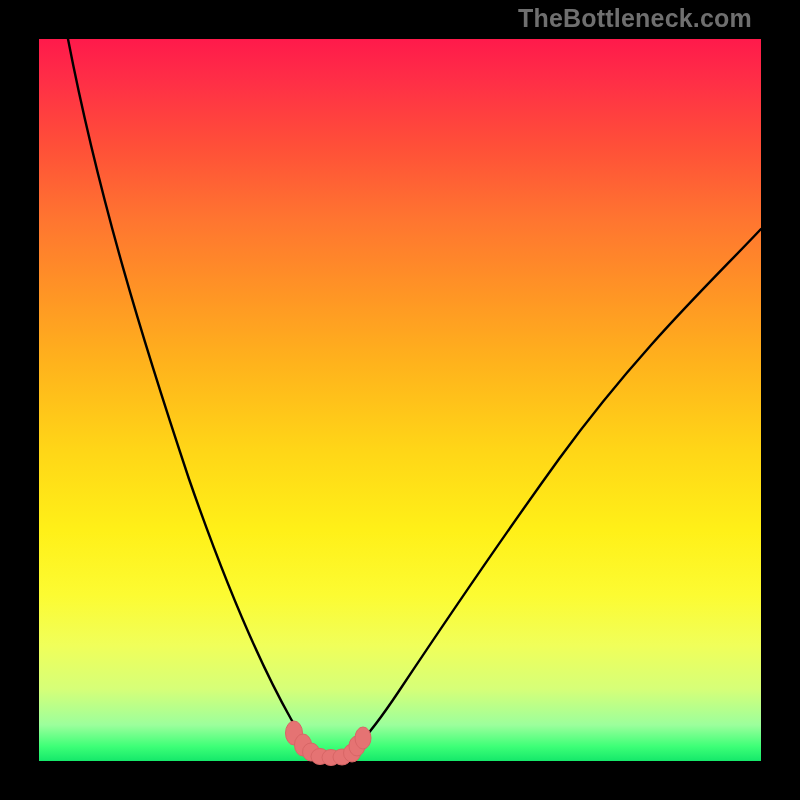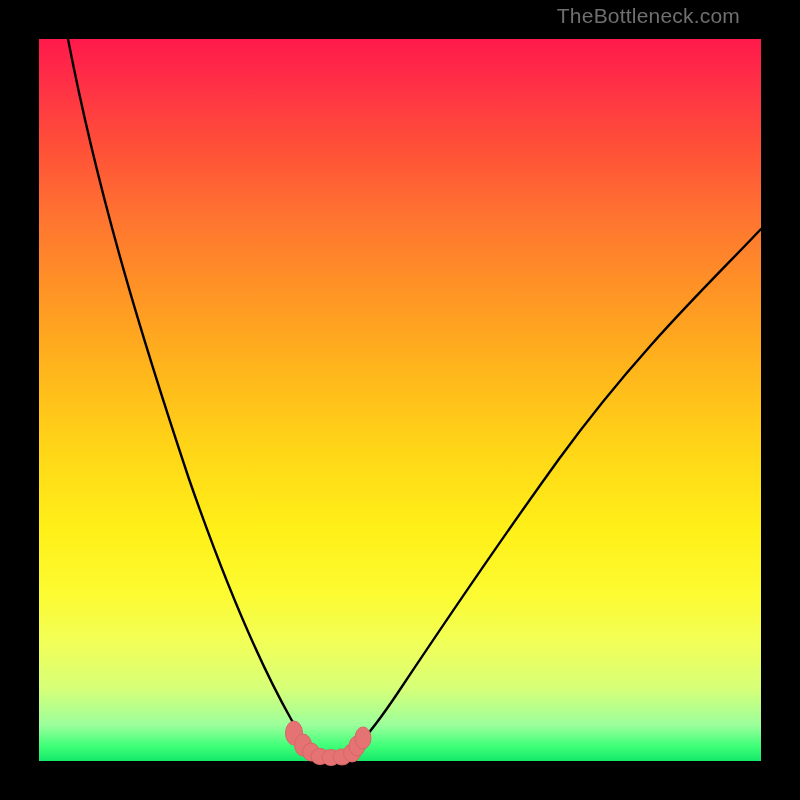--- a/index.html
+++ b/index.html
@@ -46,24 +46,24 @@
       #f0ff5a 84%,
       #d6ff78 90%,
       #9cff9c 95%,
       #3dff77 98%,
       #15e86a 100%
     );
   }
   .watermark {
     position: absolute;
     top: 4px;
-    right: 60px;
+    right: 48px;
     color: #6f6f6f;
-    font-size: 21px;
-    font-weight: 400;
+    font-size: 25px;
+    font-weight: 700;
     letter-spacing: 0.2px;
     user-select: none;
   }
   svg.curves {
     position: absolute;
     left: 0;
     top: 0;
     width: 722px;
     height: 722px;
     overflow: visible;

